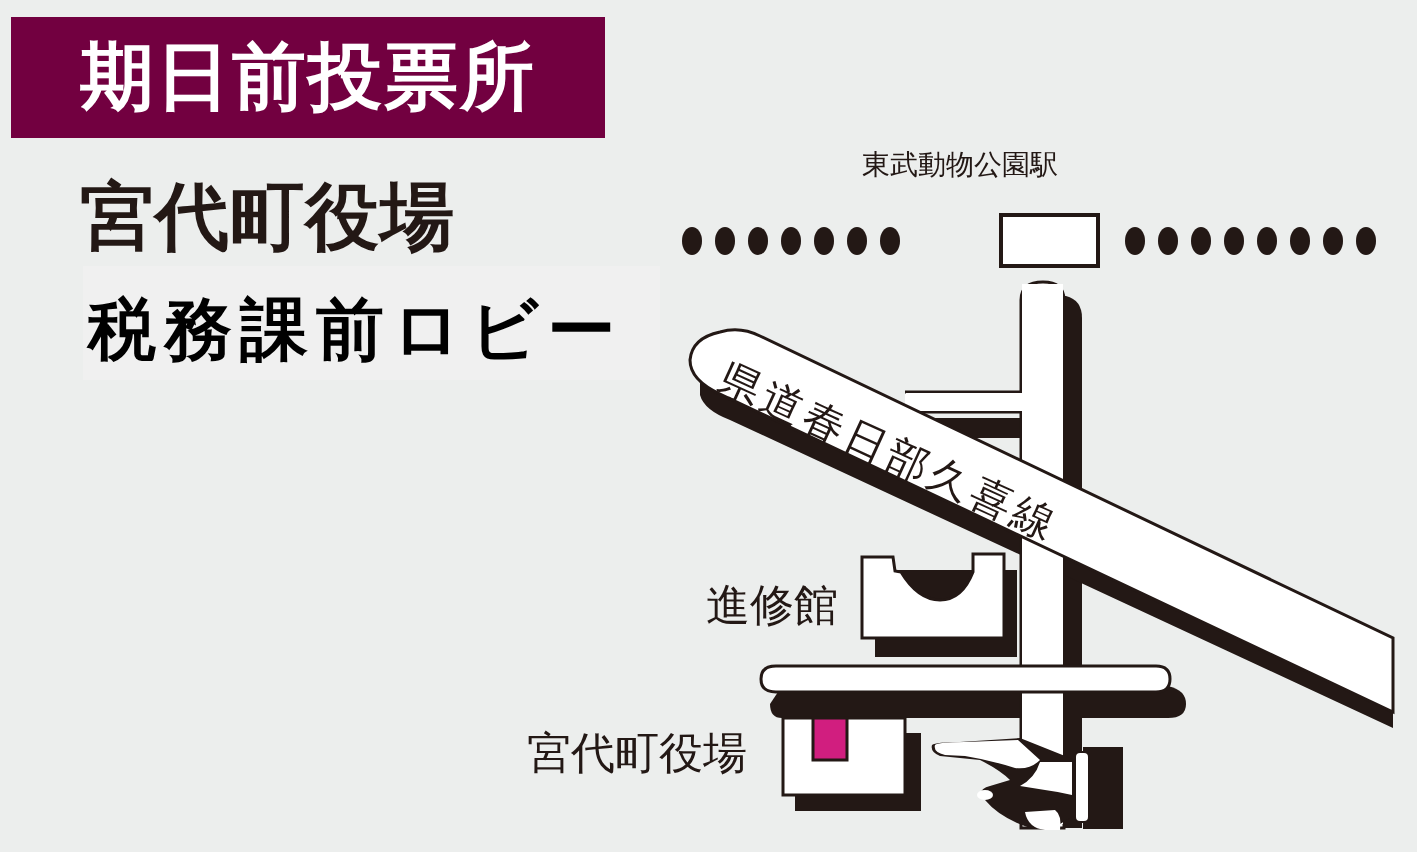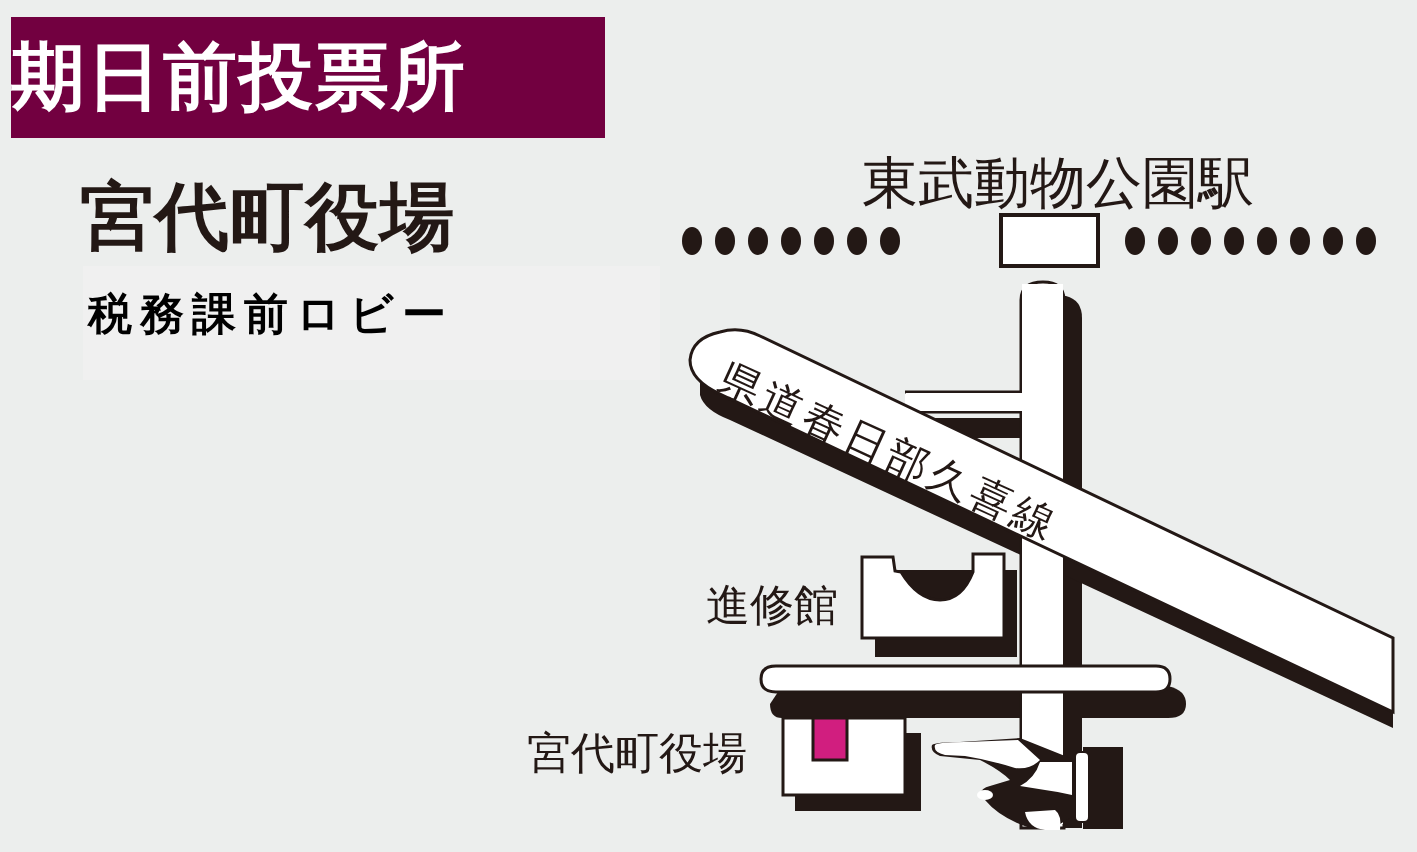--- a/index.html
+++ b/index.html
@@ -4,37 +4,37 @@
   <style>
     html, body { margin: 0; padding: 0; }
     body {
       width: 1417px; height: 852px; position: relative; overflow: hidden;
       background: #eceeed;
       font-family: "DejaVu Sans", "Liberation Sans", sans-serif;
     }
     .banner {
       position: absolute; left: 11px; top: 17px; width: 594px; height: 121px;
       background: #720040; color: #fff;
-      display: flex; align-items: center; justify-content: flex-start;
+      display: flex; align-items: center; justify-content: center;
       font-size: 74px; font-weight: bold; letter-spacing: 2px;
       font-family: "DejaVu Sans", sans-serif;
     }
     .office {
       position: absolute; left: 80px; top: 168px;
       font-size: 74px; font-weight: bold; color: #231815;
       letter-spacing: 1px;
       font-family: "DejaVu Sans", sans-serif;
     }
     .lobby-box {
       position: absolute; left: 83px; top: 266px; width: 577px; height: 114px;
       background: #f0f0f0;
     }
     .lobby {
       position: absolute; left: 88px; top: 285px;
-      font-size: 44px; font-weight: bold; color: #000;
+      font-size: 68px; font-weight: bold; color: #000;
       letter-spacing: 8px;
       font-family: "DejaVu Sans", sans-serif;
     }
     .map-label {
       position: absolute; color: #231815;
       font-family: "DejaVu Serif", "Liberation Serif", serif;
       white-space: nowrap;
     }
     svg.map { position: absolute; left: 0; top: 0; }
   </style>
@@ -108,19 +108,19 @@
     <rect x="1083" y="747" width="40" height="82" fill="#231815"></rect>
     <rect x="1075" y="752" width="14" height="70" rx="5" fill="#fff" stroke="#231815" stroke-width="2"></rect>
     <path d="M932 745 Q936 742 960 742 L1020 738 L1075 760 L1075 815 L1050 830 L1030 828 Q1000 818 985 800 Q975 790 990 786 L1010 780 Q1000 770 980 760 L940 756 Q930 752 932 745 Z" fill="#231815"></path>
     <path d="M935 745 Q938 742 965 742 L1018 740 L1040 760 Q1030 770 1015 768 Q990 760 965 756 L945 755 Q933 752 935 745 Z" fill="#fff"></path>
     <path d="M1040 762 L1072 762 L1072 795 Q1060 792 1045 790 L1020 786 Q1035 778 1040 762 Z" fill="#fff"></path>
     <ellipse cx="985" cy="795" rx="8" ry="5" fill="#fff"></ellipse>
     <path d="M1025 812 Q1028 828 1045 830 L1060 830 Q1062 815 1055 810 Z" fill="#fff"></path>
   </g>
 </svg>
 
-<div class="map-label" style="left:862px; top:146px; font-size:56px;">東武動物公園駅</div>
+<div class="map-label" style="left:862px; top:146px; font-size:28px;">東武動物公園駅</div>
 
 <div class="map-label" style="left:733px; top:350px; font-size:42px; transform-origin:0 0; transform: rotate(24.6deg); letter-spacing:4px;">県道春日部久喜線</div>
 
 <div class="map-label" style="left:706px; top:576px; font-size:44px;text-align:center;">進修館</div>
 
 <div class="map-label" style="left:527px; top:724px; font-size:44px;">宮代町役場</div>
 
 </body></html>

